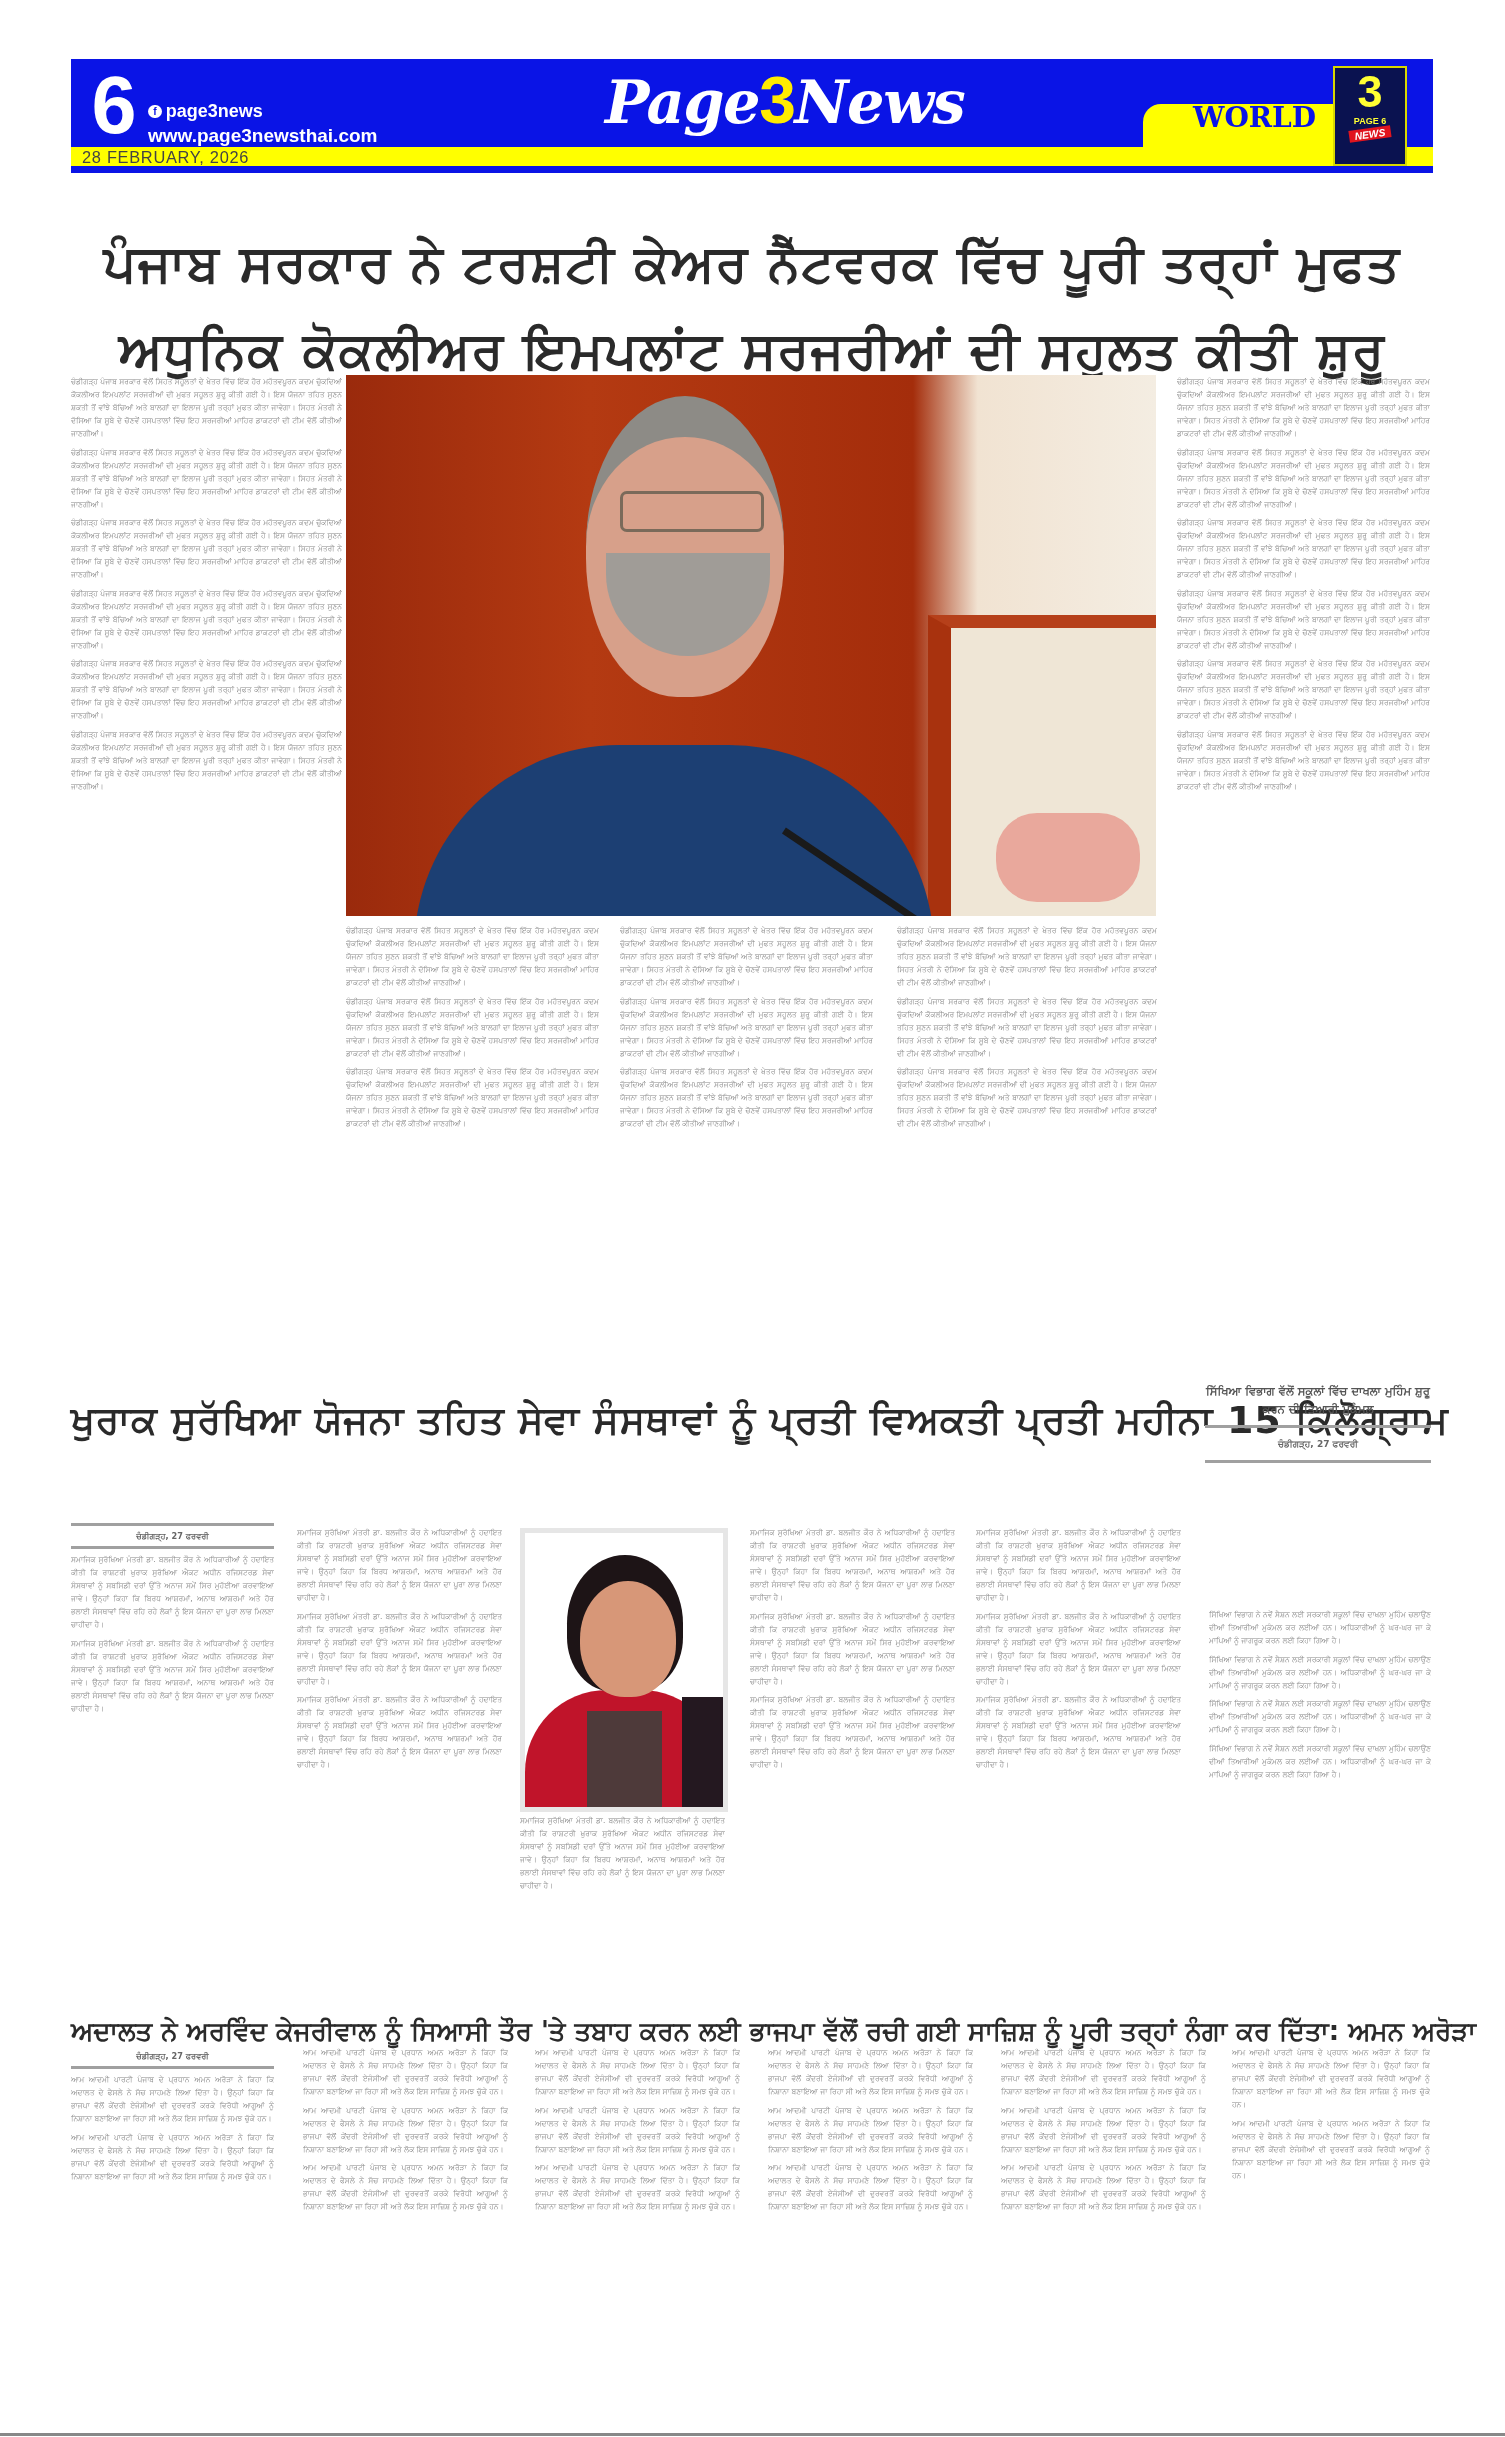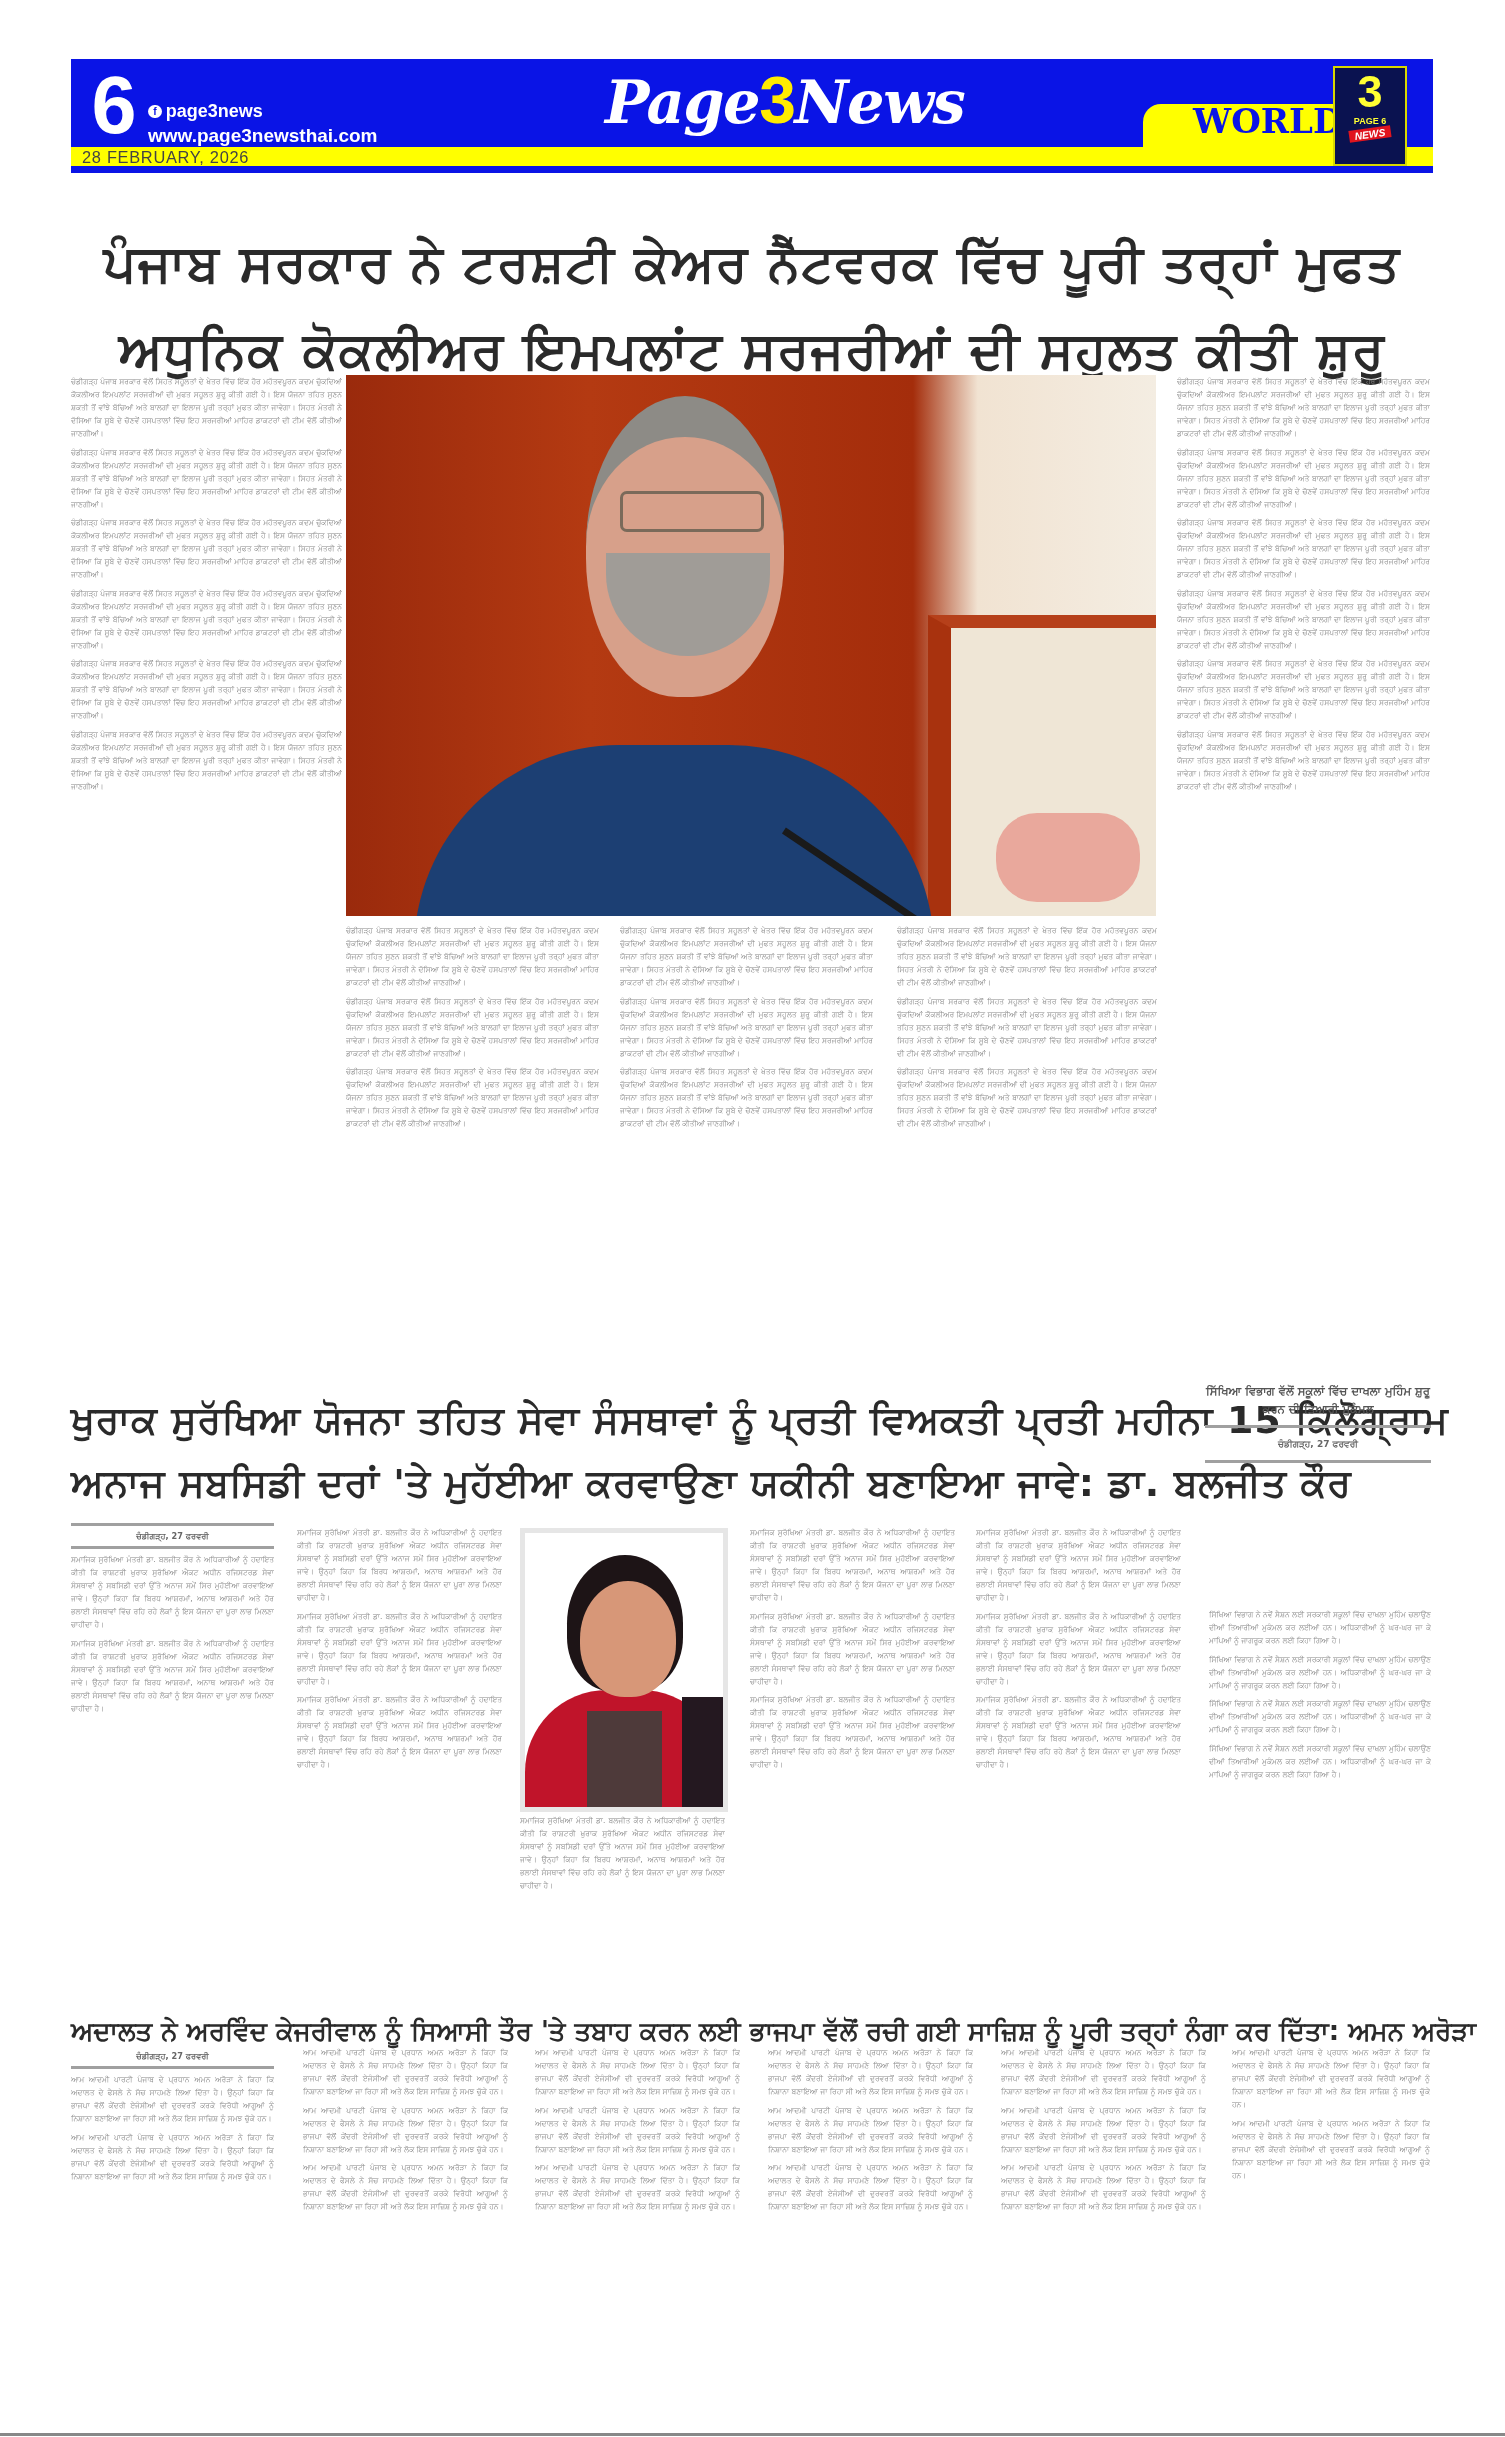--- a/index.html
+++ b/index.html
@@ -19,21 +19,21 @@
   .masthead .fb-icon { width:13.7px; height:13.7px; border-radius:50%; background:#fff; color:#0a14e6;
               font-size:10.3px; line-height:13.7px; text-align:center; font-weight:bold; }
   .masthead .website { position:absolute; left:77px; top:66px; color:#fff; font-family:"Liberation Sans", sans-serif;
               font-weight:bold; font-size:19px; }
   .masthead .date { position:absolute; left:11px; top:89px; color:#444; font-family:"Liberation Sans", sans-serif;
               font-weight:normal; font-size:16.4px; letter-spacing:0.7px; }
   .masthead .logo { position:absolute; left:534px; top:4.1px; font-family:"DejaVu Serif", serif; font-style:italic;
               font-weight:bold; font-size:59px; color:#fff; letter-spacing:-1.4px; line-height:75px; }
   .masthead .logo .three { color:#ffeb00; font-style:normal; font-family:"Liberation Sans", sans-serif; font-size:66px; }
   .masthead .section { position:absolute; left:1122px; top:42px; font-family:"DejaVu Serif", serif;
-              font-weight:bold; font-size:34px; color:#0a14e6; }
+              font-weight:bold; font-size:28px; color:#0a14e6; }
   .masthead .badge { position:absolute; left:1262px; top:6.8px; width:74px; height:100px; background:#0a1250;
               border:2.1px solid #d8d800; box-sizing:border-box; text-align:center; }
   .badge .b3 { color:#ffff33; font-family:"Liberation Sans", sans-serif; font-weight:bold; font-size:45px; line-height:48px; }
   .badge .bp { color:#ffff33; font-family:"Liberation Sans", sans-serif; font-weight:bold; font-size:9px; }
   .badge .bn { display:inline-block; margin-top:2.7px; background:#e0141e; color:#fff; font-family:"Liberation Sans", sans-serif;
               font-weight:bold; font-style:italic; font-size:10.3px; padding:0.7px 5.5px; transform:rotate(-8deg); }
 
   
   .headline { position:absolute; font-family:"DejaVu Sans", sans-serif; font-weight:bold; color:#2a2a2a; text-align:center;
               white-space:nowrap; }
@@ -142,21 +142,20 @@
   <p class="para">ਚੰਡੀਗੜ੍ਹ ਪੰਜਾਬ ਸਰਕਾਰ ਵੱਲੋਂ ਸਿਹਤ ਸਹੂਲਤਾਂ ਦੇ ਖੇਤਰ ਵਿੱਚ ਇੱਕ ਹੋਰ ਮਹੱਤਵਪੂਰਨ ਕਦਮ ਚੁੱਕਦਿਆਂ ਕੋਕਲੀਅਰ ਇਮਪਲਾਂਟ ਸਰਜਰੀਆਂ ਦੀ ਮੁਫਤ ਸਹੂਲਤ ਸ਼ੁਰੂ ਕੀਤੀ ਗਈ ਹੈ। ਇਸ ਯੋਜਨਾ ਤਹਿਤ ਸੁਣਨ ਸ਼ਕਤੀ ਤੋਂ ਵਾਂਝੇ ਬੱਚਿਆਂ ਅਤੇ ਬਾਲਗਾਂ ਦਾ ਇਲਾਜ ਪੂਰੀ ਤਰ੍ਹਾਂ ਮੁਫਤ ਕੀਤਾ ਜਾਵੇਗਾ। ਸਿਹਤ ਮੰਤਰੀ ਨੇ ਦੱਸਿਆ ਕਿ ਸੂਬੇ ਦੇ ਚੋਣਵੇਂ ਹਸਪਤਾਲਾਂ ਵਿੱਚ ਇਹ ਸਰਜਰੀਆਂ ਮਾਹਿਰ ਡਾਕਟਰਾਂ ਦੀ ਟੀਮ ਵੱਲੋਂ ਕੀਤੀਆਂ ਜਾਣਗੀਆਂ।</p>
   <p class="para">ਚੰਡੀਗੜ੍ਹ ਪੰਜਾਬ ਸਰਕਾਰ ਵੱਲੋਂ ਸਿਹਤ ਸਹੂਲਤਾਂ ਦੇ ਖੇਤਰ ਵਿੱਚ ਇੱਕ ਹੋਰ ਮਹੱਤਵਪੂਰਨ ਕਦਮ ਚੁੱਕਦਿਆਂ ਕੋਕਲੀਅਰ ਇਮਪਲਾਂਟ ਸਰਜਰੀਆਂ ਦੀ ਮੁਫਤ ਸਹੂਲਤ ਸ਼ੁਰੂ ਕੀਤੀ ਗਈ ਹੈ। ਇਸ ਯੋਜਨਾ ਤਹਿਤ ਸੁਣਨ ਸ਼ਕਤੀ ਤੋਂ ਵਾਂਝੇ ਬੱਚਿਆਂ ਅਤੇ ਬਾਲਗਾਂ ਦਾ ਇਲਾਜ ਪੂਰੀ ਤਰ੍ਹਾਂ ਮੁਫਤ ਕੀਤਾ ਜਾਵੇਗਾ। ਸਿਹਤ ਮੰਤਰੀ ਨੇ ਦੱਸਿਆ ਕਿ ਸੂਬੇ ਦੇ ਚੋਣਵੇਂ ਹਸਪਤਾਲਾਂ ਵਿੱਚ ਇਹ ਸਰਜਰੀਆਂ ਮਾਹਿਰ ਡਾਕਟਰਾਂ ਦੀ ਟੀਮ ਵੱਲੋਂ ਕੀਤੀਆਂ ਜਾਣਗੀਆਂ।</p>
   <p class="para">ਚੰਡੀਗੜ੍ਹ ਪੰਜਾਬ ਸਰਕਾਰ ਵੱਲੋਂ ਸਿਹਤ ਸਹੂਲਤਾਂ ਦੇ ਖੇਤਰ ਵਿੱਚ ਇੱਕ ਹੋਰ ਮਹੱਤਵਪੂਰਨ ਕਦਮ ਚੁੱਕਦਿਆਂ ਕੋਕਲੀਅਰ ਇਮਪਲਾਂਟ ਸਰਜਰੀਆਂ ਦੀ ਮੁਫਤ ਸਹੂਲਤ ਸ਼ੁਰੂ ਕੀਤੀ ਗਈ ਹੈ। ਇਸ ਯੋਜਨਾ ਤਹਿਤ ਸੁਣਨ ਸ਼ਕਤੀ ਤੋਂ ਵਾਂਝੇ ਬੱਚਿਆਂ ਅਤੇ ਬਾਲਗਾਂ ਦਾ ਇਲਾਜ ਪੂਰੀ ਤਰ੍ਹਾਂ ਮੁਫਤ ਕੀਤਾ ਜਾਵੇਗਾ। ਸਿਹਤ ਮੰਤਰੀ ਨੇ ਦੱਸਿਆ ਕਿ ਸੂਬੇ ਦੇ ਚੋਣਵੇਂ ਹਸਪਤਾਲਾਂ ਵਿੱਚ ਇਹ ਸਰਜਰੀਆਂ ਮਾਹਿਰ ਡਾਕਟਰਾਂ ਦੀ ਟੀਮ ਵੱਲੋਂ ਕੀਤੀਆਂ ਜਾਣਗੀਆਂ।</p>
   <p class="para">ਚੰਡੀਗੜ੍ਹ ਪੰਜਾਬ ਸਰਕਾਰ ਵੱਲੋਂ ਸਿਹਤ ਸਹੂਲਤਾਂ ਦੇ ਖੇਤਰ ਵਿੱਚ ਇੱਕ ਹੋਰ ਮਹੱਤਵਪੂਰਨ ਕਦਮ ਚੁੱਕਦਿਆਂ ਕੋਕਲੀਅਰ ਇਮਪਲਾਂਟ ਸਰਜਰੀਆਂ ਦੀ ਮੁਫਤ ਸਹੂਲਤ ਸ਼ੁਰੂ ਕੀਤੀ ਗਈ ਹੈ। ਇਸ ਯੋਜਨਾ ਤਹਿਤ ਸੁਣਨ ਸ਼ਕਤੀ ਤੋਂ ਵਾਂਝੇ ਬੱਚਿਆਂ ਅਤੇ ਬਾਲਗਾਂ ਦਾ ਇਲਾਜ ਪੂਰੀ ਤਰ੍ਹਾਂ ਮੁਫਤ ਕੀਤਾ ਜਾਵੇਗਾ। ਸਿਹਤ ਮੰਤਰੀ ਨੇ ਦੱਸਿਆ ਕਿ ਸੂਬੇ ਦੇ ਚੋਣਵੇਂ ਹਸਪਤਾਲਾਂ ਵਿੱਚ ਇਹ ਸਰਜਰੀਆਂ ਮਾਹਿਰ ਡਾਕਟਰਾਂ ਦੀ ਟੀਮ ਵੱਲੋਂ ਕੀਤੀਆਂ ਜਾਣਗੀਆਂ।</p>
   <p class="para">ਚੰਡੀਗੜ੍ਹ ਪੰਜਾਬ ਸਰਕਾਰ ਵੱਲੋਂ ਸਿਹਤ ਸਹੂਲਤਾਂ ਦੇ ਖੇਤਰ ਵਿੱਚ ਇੱਕ ਹੋਰ ਮਹੱਤਵਪੂਰਨ ਕਦਮ ਚੁੱਕਦਿਆਂ ਕੋਕਲੀਅਰ ਇਮਪਲਾਂਟ ਸਰਜਰੀਆਂ ਦੀ ਮੁਫਤ ਸਹੂਲਤ ਸ਼ੁਰੂ ਕੀਤੀ ਗਈ ਹੈ। ਇਸ ਯੋਜਨਾ ਤਹਿਤ ਸੁਣਨ ਸ਼ਕਤੀ ਤੋਂ ਵਾਂਝੇ ਬੱਚਿਆਂ ਅਤੇ ਬਾਲਗਾਂ ਦਾ ਇਲਾਜ ਪੂਰੀ ਤਰ੍ਹਾਂ ਮੁਫਤ ਕੀਤਾ ਜਾਵੇਗਾ। ਸਿਹਤ ਮੰਤਰੀ ਨੇ ਦੱਸਿਆ ਕਿ ਸੂਬੇ ਦੇ ਚੋਣਵੇਂ ਹਸਪਤਾਲਾਂ ਵਿੱਚ ਇਹ ਸਰਜਰੀਆਂ ਮਾਹਿਰ ਡਾਕਟਰਾਂ ਦੀ ਟੀਮ ਵੱਲੋਂ ਕੀਤੀਆਂ ਜਾਣਗੀਆਂ।</p>
   <p class="para">ਚੰਡੀਗੜ੍ਹ ਪੰਜਾਬ ਸਰਕਾਰ ਵੱਲੋਂ ਸਿਹਤ ਸਹੂਲਤਾਂ ਦੇ ਖੇਤਰ ਵਿੱਚ ਇੱਕ ਹੋਰ ਮਹੱਤਵਪੂਰਨ ਕਦਮ ਚੁੱਕਦਿਆਂ ਕੋਕਲੀਅਰ ਇਮਪਲਾਂਟ ਸਰਜਰੀਆਂ ਦੀ ਮੁਫਤ ਸਹੂਲਤ ਸ਼ੁਰੂ ਕੀਤੀ ਗਈ ਹੈ। ਇਸ ਯੋਜਨਾ ਤਹਿਤ ਸੁਣਨ ਸ਼ਕਤੀ ਤੋਂ ਵਾਂਝੇ ਬੱਚਿਆਂ ਅਤੇ ਬਾਲਗਾਂ ਦਾ ਇਲਾਜ ਪੂਰੀ ਤਰ੍ਹਾਂ ਮੁਫਤ ਕੀਤਾ ਜਾਵੇਗਾ। ਸਿਹਤ ਮੰਤਰੀ ਨੇ ਦੱਸਿਆ ਕਿ ਸੂਬੇ ਦੇ ਚੋਣਵੇਂ ਹਸਪਤਾਲਾਂ ਵਿੱਚ ਇਹ ਸਰਜਰੀਆਂ ਮਾਹਿਰ ਡਾਕਟਰਾਂ ਦੀ ਟੀਮ ਵੱਲੋਂ ਕੀਤੀਆਂ ਜਾਣਗੀਆਂ।</p>
 </div>
 
 <div class="headline h2">
   <div>ਖੁਰਾਕ ਸੁਰੱਖਿਆ ਯੋਜਨਾ ਤਹਿਤ ਸੇਵਾ ਸੰਸਥਾਵਾਂ ਨੂੰ ਪ੍ਰਤੀ ਵਿਅਕਤੀ ਪ੍ਰਤੀ ਮਹੀਨਾ 15 ਕਿਲੋਗ੍ਰਾਮ</div>
-  <div>ਅਨਾਜ ਸਬਸਿਡੀ ਦਰਾਂ 'ਤੇ ਮੁਹੱਈਆ ਕਰਵਾਉਣਾ ਯਕੀਨੀ ਬਣਾਇਆ ਜਾਵੇ: ਡਾ. ਬਲਜੀਤ ਕੌਰ</div>
 </div>
 
 <div class="col" style="left:71px; top:1519px; width:203px; height:445px;">
   <div class="rule"></div>
   <div class="byline">ਚੰਡੀਗੜ੍ਹ, 27 ਫਰਵਰੀ</div>
   <div class="rule"></div>
   <p class="para">ਸਮਾਜਿਕ ਸੁਰੱਖਿਆ ਮੰਤਰੀ ਡਾ. ਬਲਜੀਤ ਕੌਰ ਨੇ ਅਧਿਕਾਰੀਆਂ ਨੂੰ ਹਦਾਇਤ ਕੀਤੀ ਕਿ ਰਾਸ਼ਟਰੀ ਖੁਰਾਕ ਸੁਰੱਖਿਆ ਐਕਟ ਅਧੀਨ ਰਜਿਸਟਰਡ ਸੇਵਾ ਸੰਸਥਾਵਾਂ ਨੂੰ ਸਬਸਿਡੀ ਦਰਾਂ ਉੱਤੇ ਅਨਾਜ ਸਮੇਂ ਸਿਰ ਮੁਹੱਈਆ ਕਰਵਾਇਆ ਜਾਵੇ। ਉਨ੍ਹਾਂ ਕਿਹਾ ਕਿ ਬਿਰਧ ਆਸ਼ਰਮਾਂ, ਅਨਾਥ ਆਸ਼ਰਮਾਂ ਅਤੇ ਹੋਰ ਭਲਾਈ ਸੰਸਥਾਵਾਂ ਵਿੱਚ ਰਹਿ ਰਹੇ ਲੋਕਾਂ ਨੂੰ ਇਸ ਯੋਜਨਾ ਦਾ ਪੂਰਾ ਲਾਭ ਮਿਲਣਾ ਚਾਹੀਦਾ ਹੈ।</p>
   <p class="para">ਸਮਾਜਿਕ ਸੁਰੱਖਿਆ ਮੰਤਰੀ ਡਾ. ਬਲਜੀਤ ਕੌਰ ਨੇ ਅਧਿਕਾਰੀਆਂ ਨੂੰ ਹਦਾਇਤ ਕੀਤੀ ਕਿ ਰਾਸ਼ਟਰੀ ਖੁਰਾਕ ਸੁਰੱਖਿਆ ਐਕਟ ਅਧੀਨ ਰਜਿਸਟਰਡ ਸੇਵਾ ਸੰਸਥਾਵਾਂ ਨੂੰ ਸਬਸਿਡੀ ਦਰਾਂ ਉੱਤੇ ਅਨਾਜ ਸਮੇਂ ਸਿਰ ਮੁਹੱਈਆ ਕਰਵਾਇਆ ਜਾਵੇ। ਉਨ੍ਹਾਂ ਕਿਹਾ ਕਿ ਬਿਰਧ ਆਸ਼ਰਮਾਂ, ਅਨਾਥ ਆਸ਼ਰਮਾਂ ਅਤੇ ਹੋਰ ਭਲਾਈ ਸੰਸਥਾਵਾਂ ਵਿੱਚ ਰਹਿ ਰਹੇ ਲੋਕਾਂ ਨੂੰ ਇਸ ਯੋਜਨਾ ਦਾ ਪੂਰਾ ਲਾਭ ਮਿਲਣਾ ਚਾਹੀਦਾ ਹੈ।</p>
 </div>
 <div class="col" style="left:297px; top:1526px; width:205px; height:438px;">

